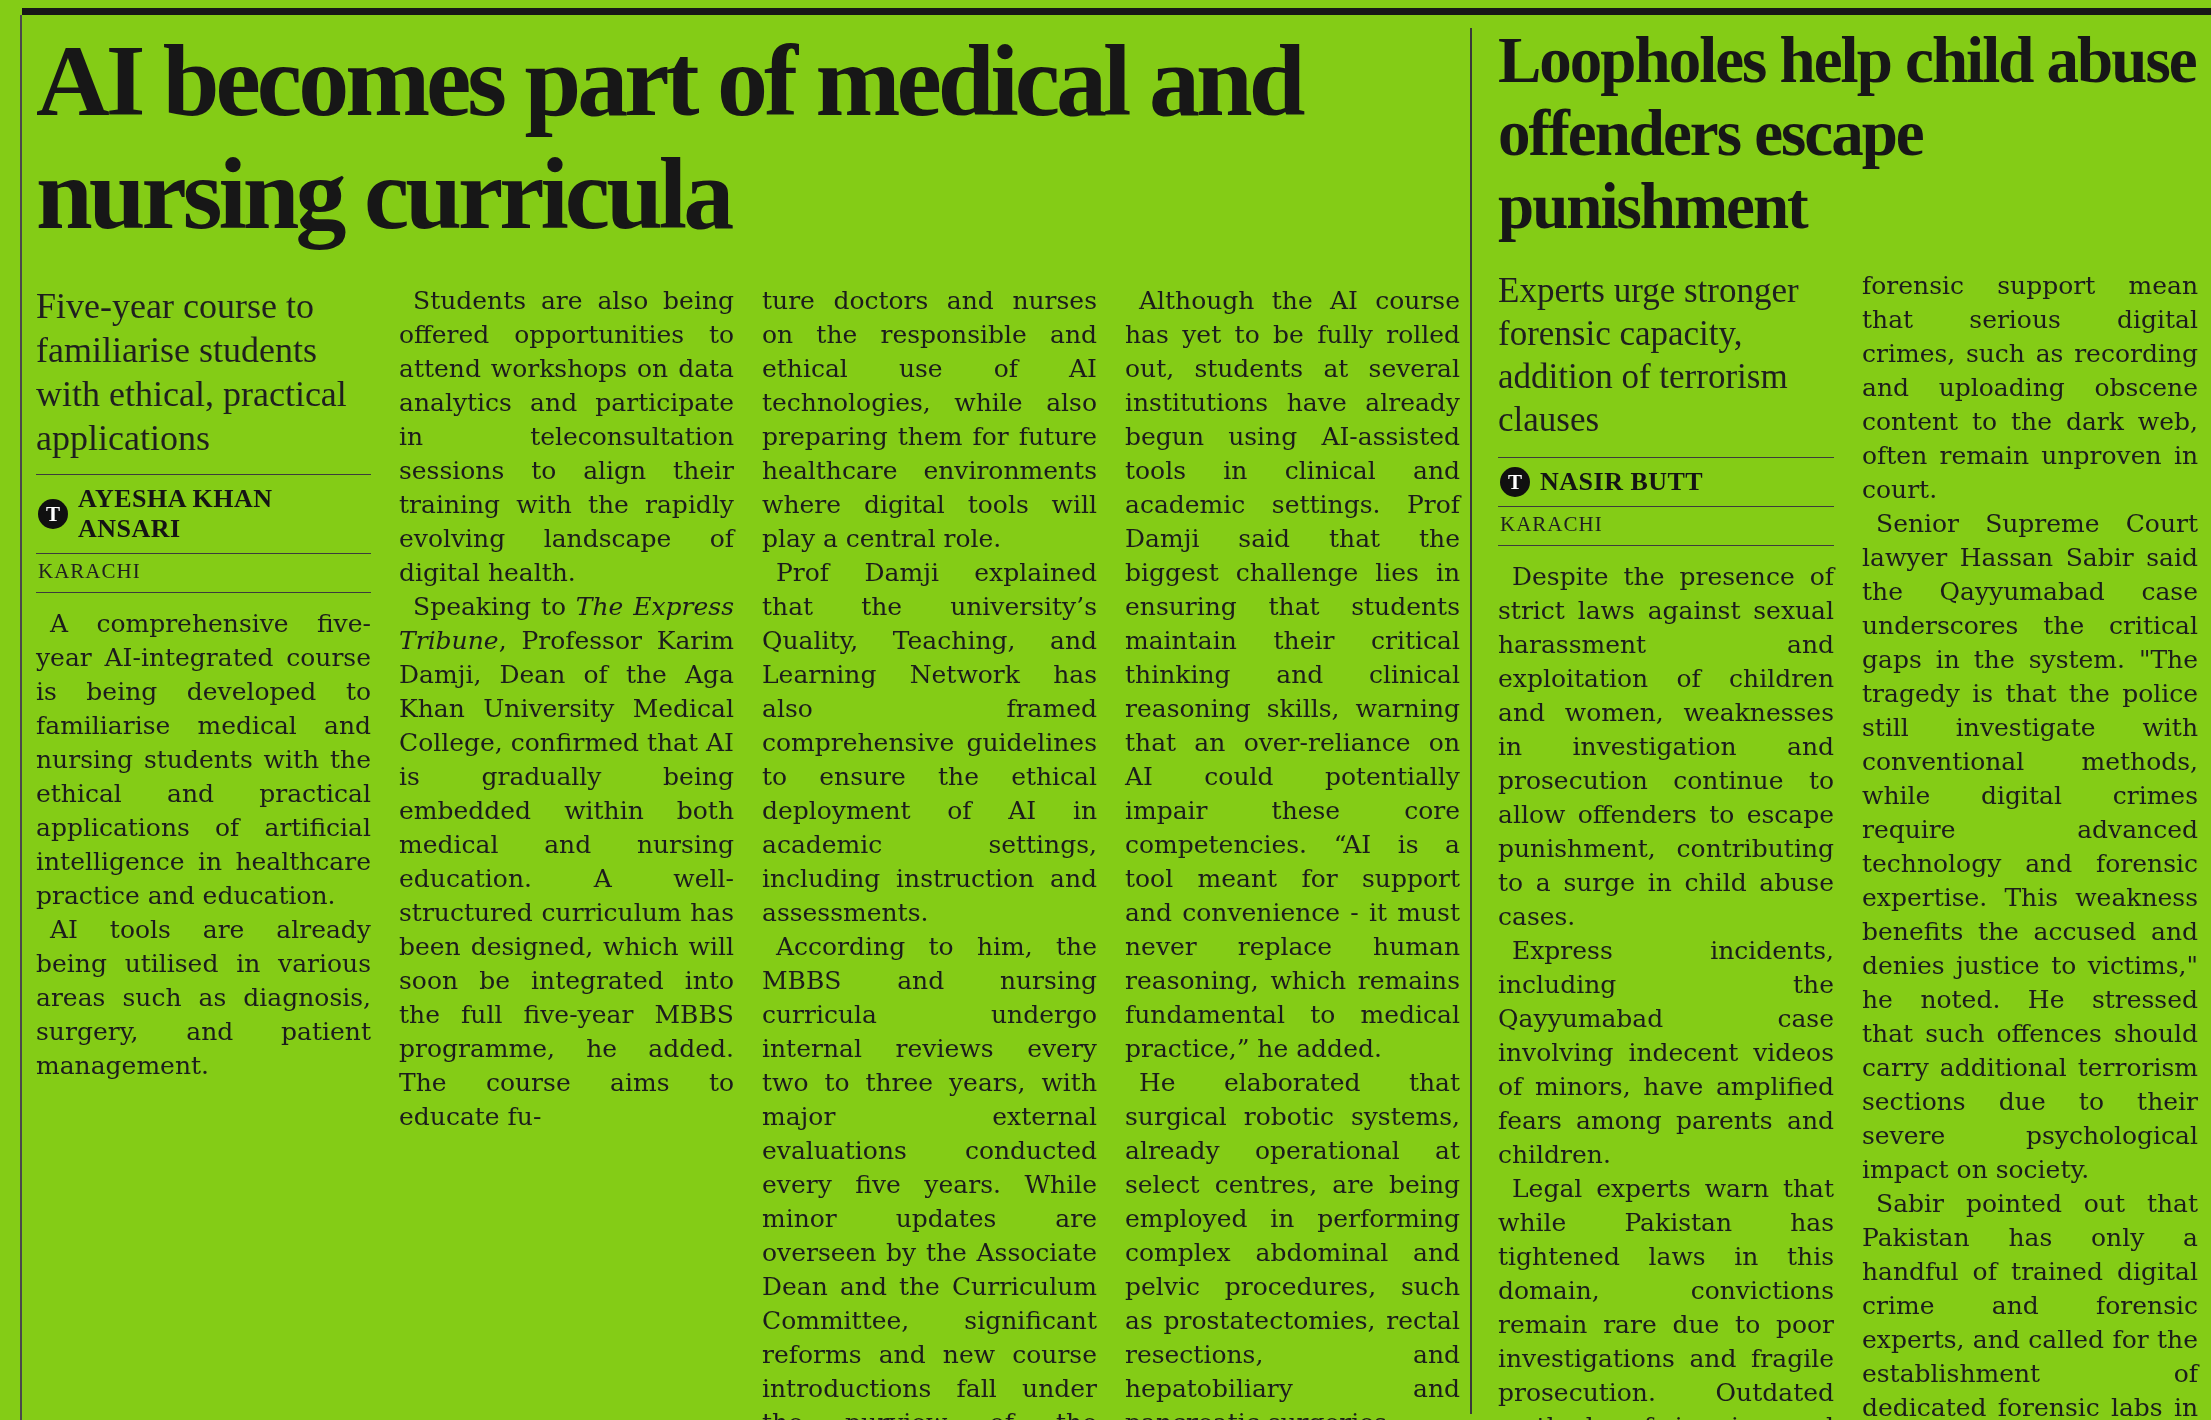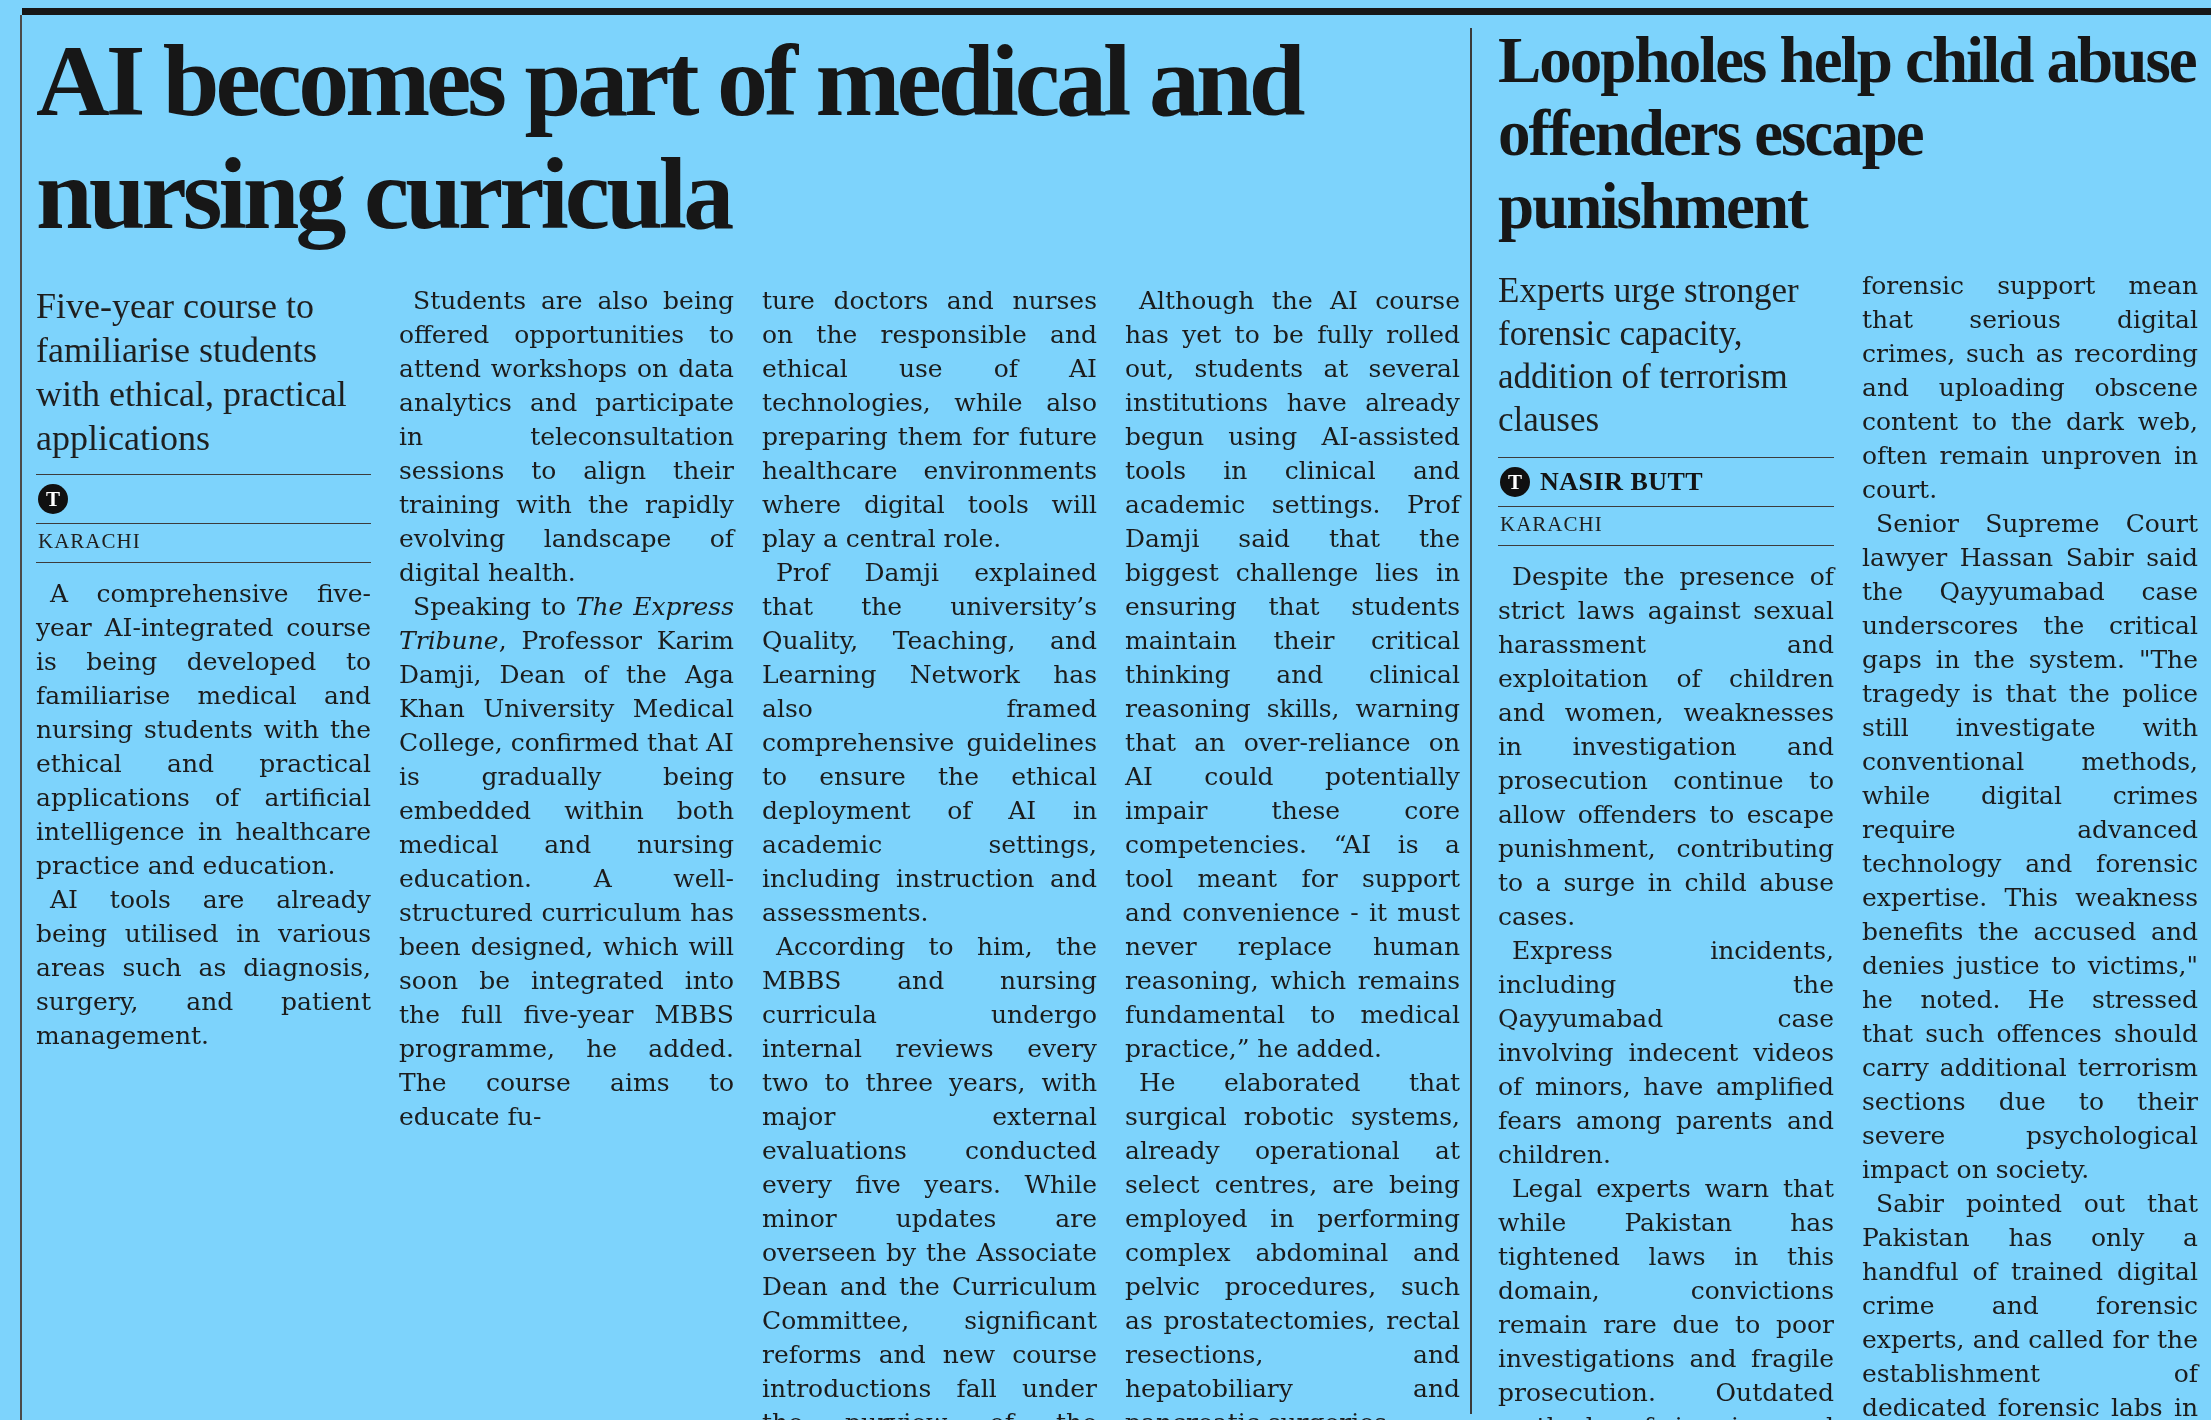--- a/index.html
+++ b/index.html
@@ -1,19 +1,19 @@
 <!DOCTYPE html>
 <html lang="en"><head>
 <meta charset="utf-8">
 <style>
   html,body{margin:0;padding:0;background:#e9e8e4;}
   .page{
     position:relative;
     width:2211px;height:1420px;
-    background:#7dd3fc;
+    background:#84cc16;
     overflow:hidden;
     font-family:"DejaVu Serif", serif;
     color:#1c1c1c;
   }
   .top-rule{
     position:absolute;left:22px;top:8px;width:2189px;height:7px;
     background:#171717;
   }
   .left-rule{
     position:absolute;left:20px;top:15px;width:2px;height:1405px;
@@ -110,20 +110,21 @@
 
   <section class="article-main">
     <h1 class="headline-main">AI becomes part of medical and nursing curricula</h1>
     <div class="cols">
 
       <div class="col">
         <div class="standfirst">Five-year course to familiarise students with ethical, practical applications</div>
         <div class="byline-block">
           <div class="byline-row">
             <span class="t-logo">T</span>
+            <span class="byline-name">AYESHA KHAN ANSARI</span>
           </div>
           <div class="dateline">KARACHI</div>
         </div>
         <p class="body-p"><span>A comprehensive five-year AI-integrated course is being developed to familiarise medical and nursing students with the ethical and practical applications of artificial intelligence in healthcare practice and education.</span></p>
         <p class="body-p"><span>AI tools are already being utilised in various areas such as diagnosis, surgery, and patient management.</span></p>
       </div>
 
       <div class="col">
         <p class="body-p"><span>Students are also being offered opportunities to attend workshops on data analytics and participate in teleconsultation sessions to align their training with the rapidly evolving landscape of digital health.</span></p>
         <p class="body-p"><span>Speaking to </span><i>The Express Tribune</i><span>, Professor Karim Damji, Dean of the Aga Khan University Medical College, confirmed that AI is gradually being embedded within both medical and nursing education. A well-structured curriculum has been designed, which will soon be integrated into the full five-year MBBS programme, he added. The course aims to educate fu-</span></p>

